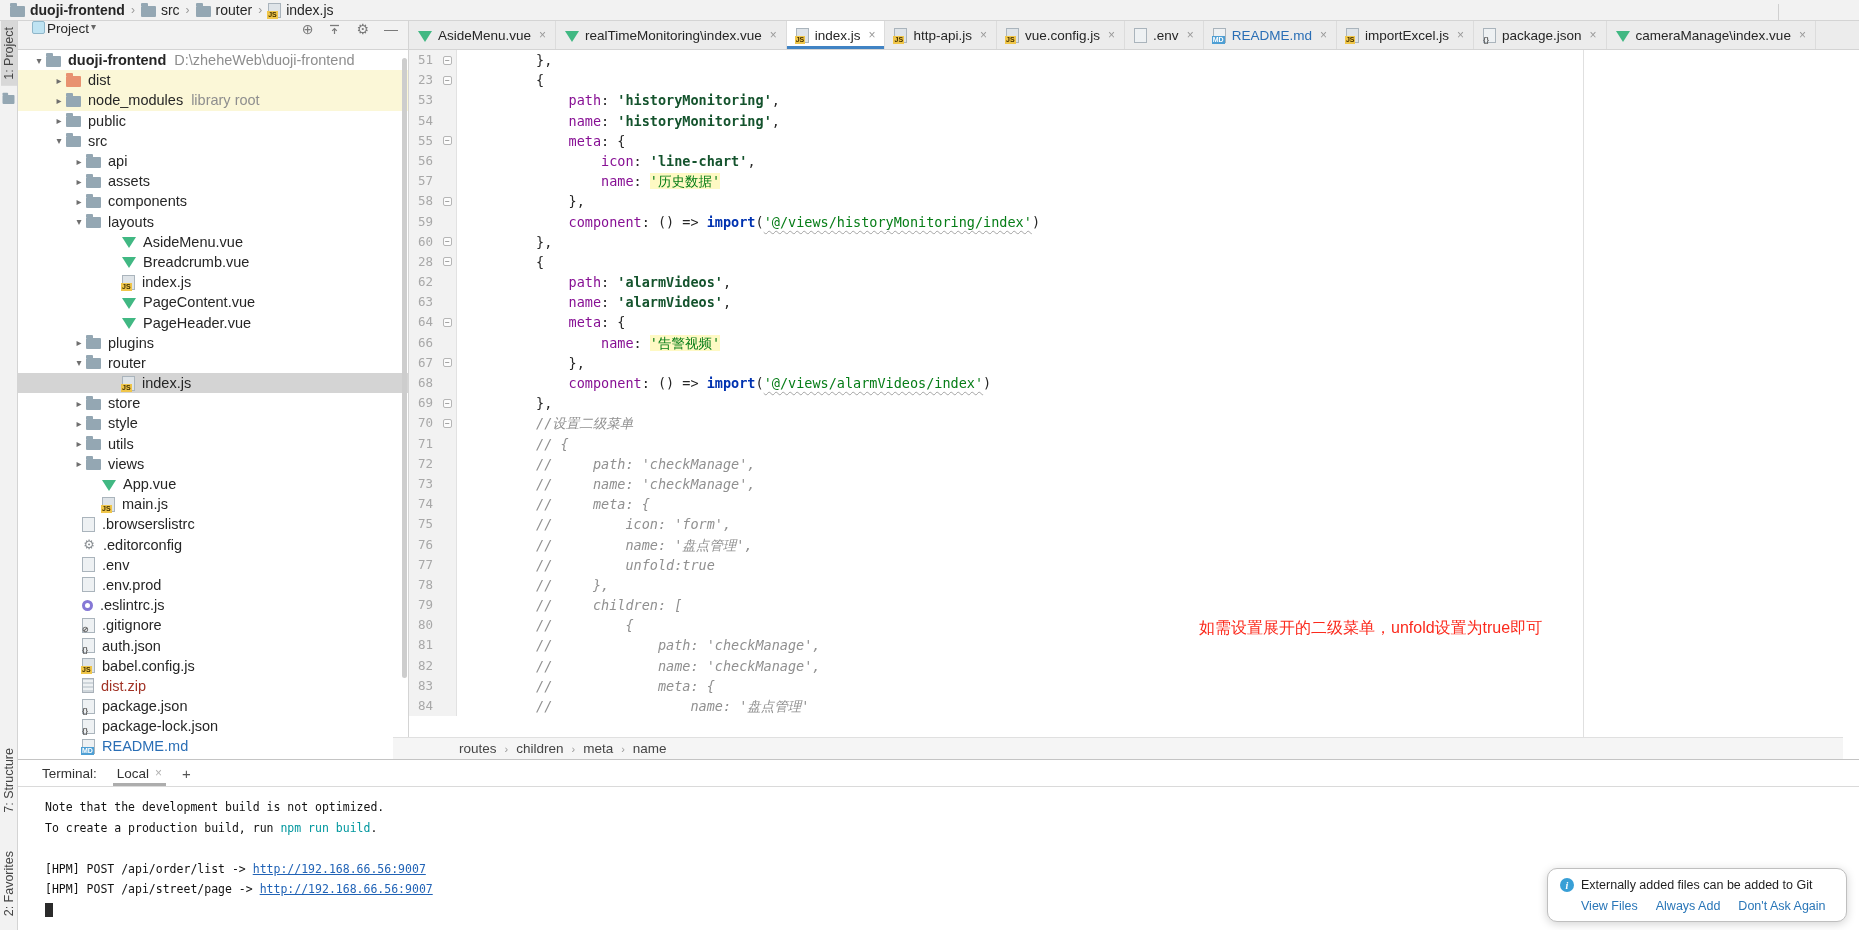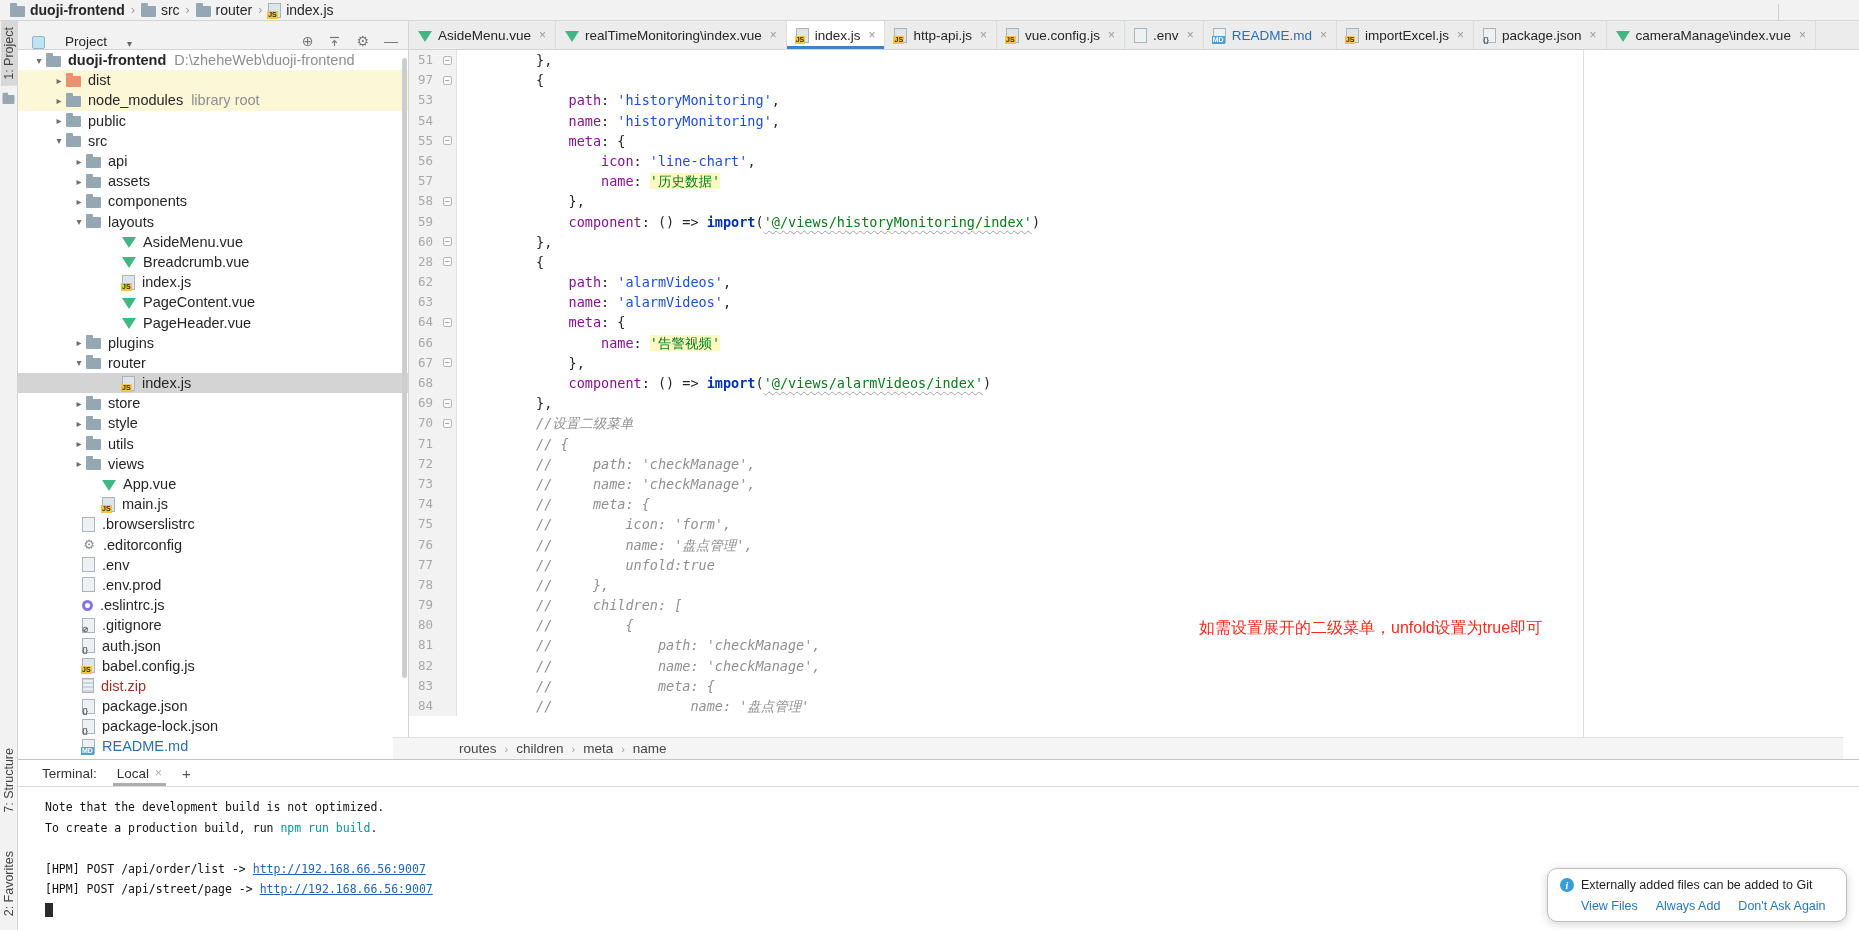--- a/index.html
+++ b/index.html
@@ -33,21 +33,21 @@
   .vlabel { writing-mode:vertical-lr; transform:rotate(180deg);
     font-size:12.5px; color:#444; padding:6px 1px; white-space:nowrap; }
   .vlabel.active { background:#d8d8d8; }
   .stripe .mini { margin-top:8px; }
   .stripe .spacer { margin-top:auto; }
   .stripe .fav { margin-top:26px; margin-bottom:8px; }
 
   
   .panelhdr { position:absolute; left:18px; top:21px; width:391px; height:29px;
     background:#f2f2f2; border-bottom:1px solid #d4d4d4; border-right:1px solid #d4d4d4;
-    display:flex; align-items:flex-end; gap:20px; padding:0 10px 0 14px; font-size:13.5px;}
+    display:flex; align-items:flex-start; gap:2px; padding:0 10px 0 14px; font-size:13.5px;}
   .panelhdr .caret { color:#666; font-size:10px; }
   .ph-icons { margin-left:auto; display:flex; align-items:center; gap:15px; color:#7a7a7a; }
   .ph-icons span { font-size:14px; }
   .projico { width:13px; height:13px; background:#bfe3f2; border:1px solid #8fb6c9; border-radius:2px;}
 
   .tabbar { position:absolute; left:409px; top:21px; width:1450px; height:29px;
     background:#ececec; border-bottom:1px solid #d4d4d4; display:flex; overflow:hidden; }
   .tab { display:flex; align-items:center; gap:6px; padding:0 9px; font-size:13.5px;
     border-right:1px solid #dcdcdc; color:#262626; white-space:nowrap; }
   .tab.active { background:#fff; box-shadow:inset 0 -3px 0 #4083c4; }
@@ -93,21 +93,21 @@
     font-family:"DejaVu Sans Mono", monospace; font-size:13.5px; }
   .cd-line { display:flex; height:20.2px; line-height:20.2px; }
   .cd-num { width:30px; padding-right:6px; text-align:right; color:#a8a8a8;
     background:#f2f2f2; font-size:12.5px; flex:none;}
   .cd-foldcol { width:18px; background:#f2f2f2; border-right:1px solid #e2e2e2;
     display:flex; align-items:center; justify-content:center; flex:none;}
   .fold { width:9px; height:9px; border:1px solid #b6b6b6; background:#fcfcfc; color:#7c7c7c;
     font-size:8px; line-height:7px; text-align:center; border-radius:2px;}
   .cd-text { padding-left:14px; white-space:pre; }
   .cd-k { color:#871094; }
-  .cd-s { color:#1d4ed8; }
+  .cd-s { color:#14532d;font-weight:bold; }
   .cd-sh { color:#067d17; background:#fef9c3; }
   .cd-kw { color:#0032b0; font-weight:bold; }
   .cd-c { color:#909090; font-style:italic; }
   .cd-u { color:#067d17; text-decoration:underline wavy rgba(130,130,130,.7) 1px; text-underline-offset:3px;}
   .wrapguide { position:absolute; left:1174px; top:0; width:1px; height:687px; background:#e0e0e0; }
   .annot { position:absolute; left:790px; top:568px; color:#fb2a1d; font-size:16px;
     font-family:"Liberation Sans", sans-serif; white-space:nowrap; }
 
   .edcrumb { position:absolute; left:393px; top:737px; width:1450px; height:22px;
     background:#f5f5f5; border-top:1px solid #e0e0e0; display:flex; align-items:center;
@@ -474,21 +474,21 @@
   <div class="editor">
     <div id="code">
         <div class="cd-line">
           <span class="cd-num">51</span>
           <span class="cd-foldcol">
             <span class="fold">−</span>
           </span>
           <span class="cd-text"><span class="cd-t">        },</span></span>
         </div>
         <div class="cd-line">
-          <span class="cd-num">97</span>
+          <span class="cd-num">23</span>
           <span class="cd-foldcol">
             <span class="fold">−</span>
           </span>
           <span class="cd-text"><span class="cd-t">        {</span></span>
         </div>
         <div class="cd-line">
           <span class="cd-num">53</span>
           <span class="cd-foldcol"></span>
           <span class="cd-text"><span class="cd-t">            </span><span class="cd-k">path</span><span class="cd-t">: </span><span class="cd-s">'historyMonitoring'</span><span class="cd-t">,</span></span>
         </div>

